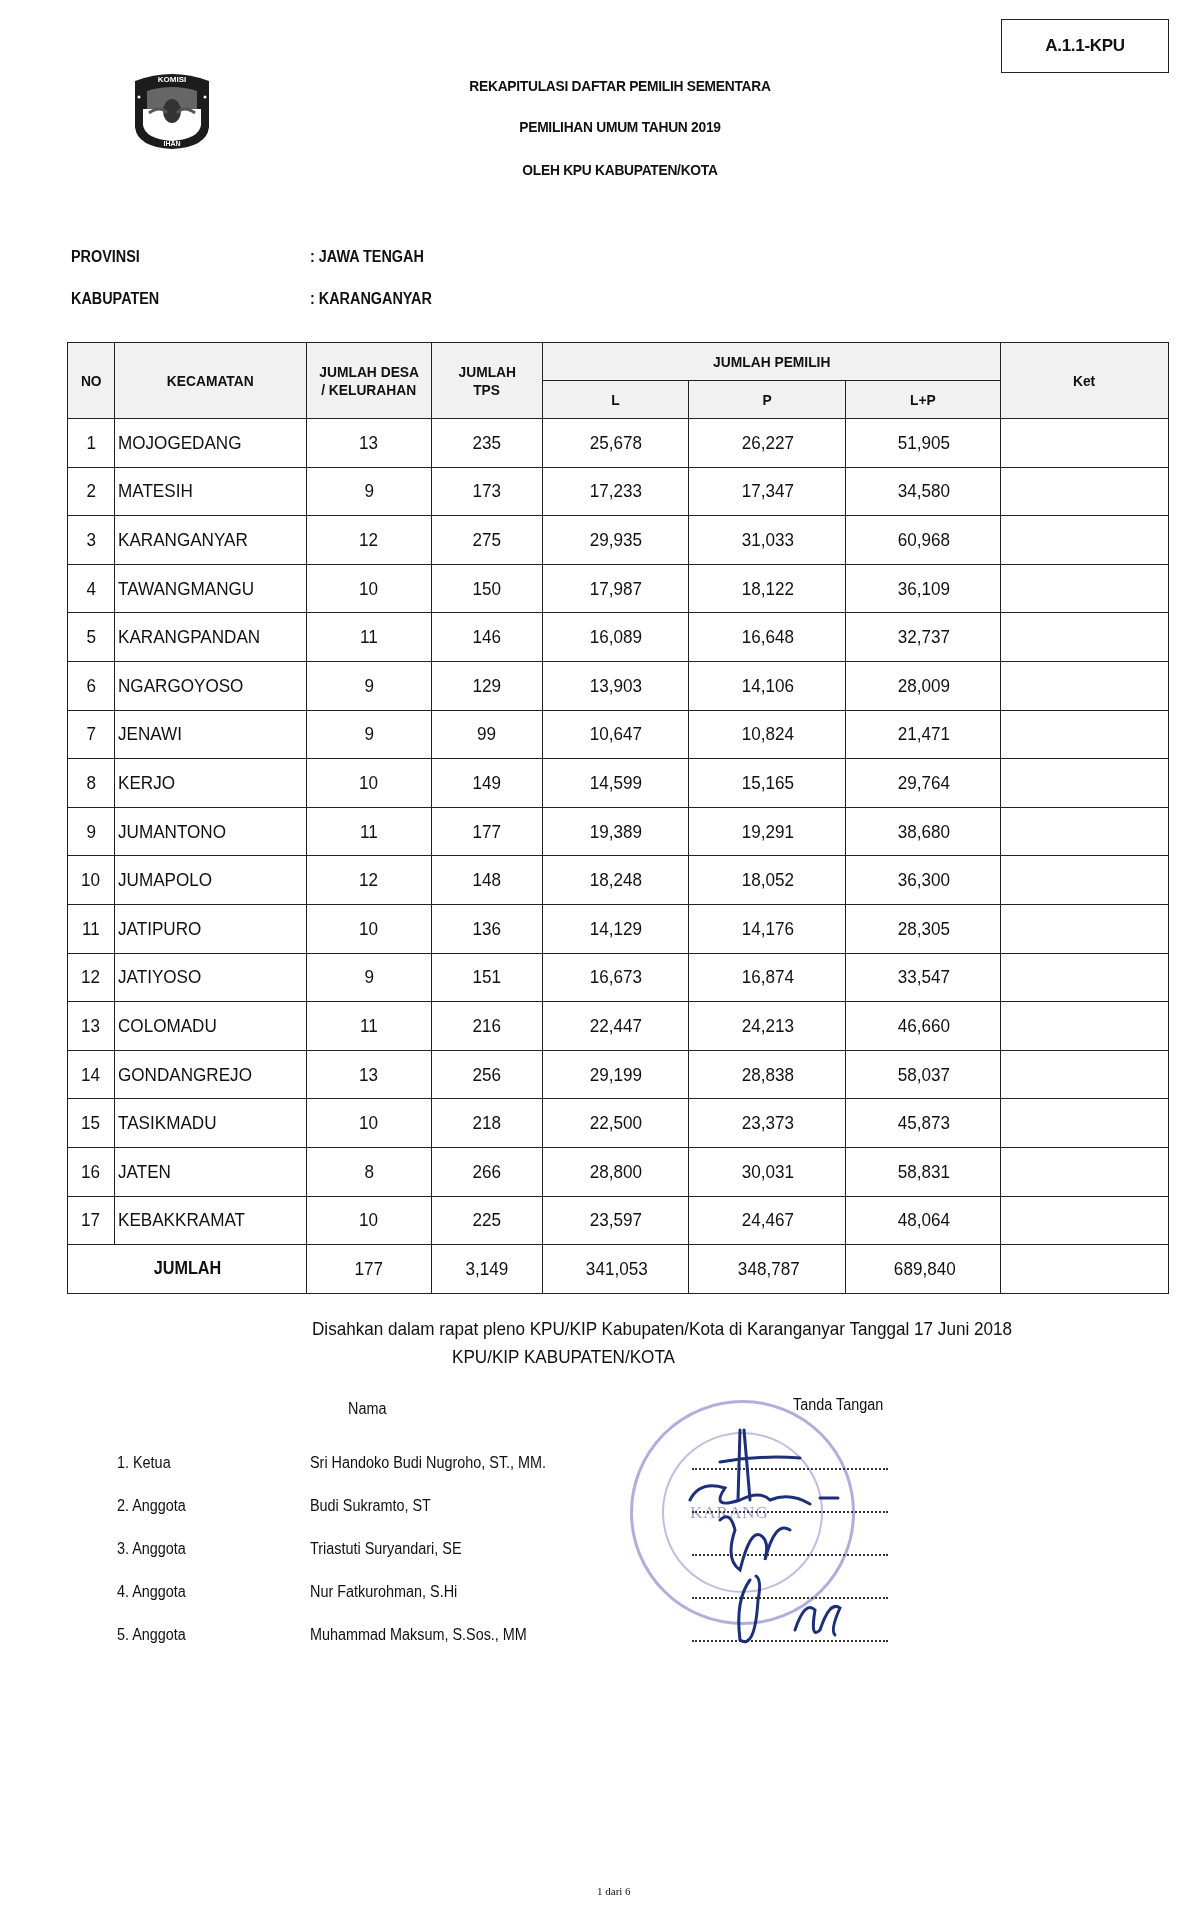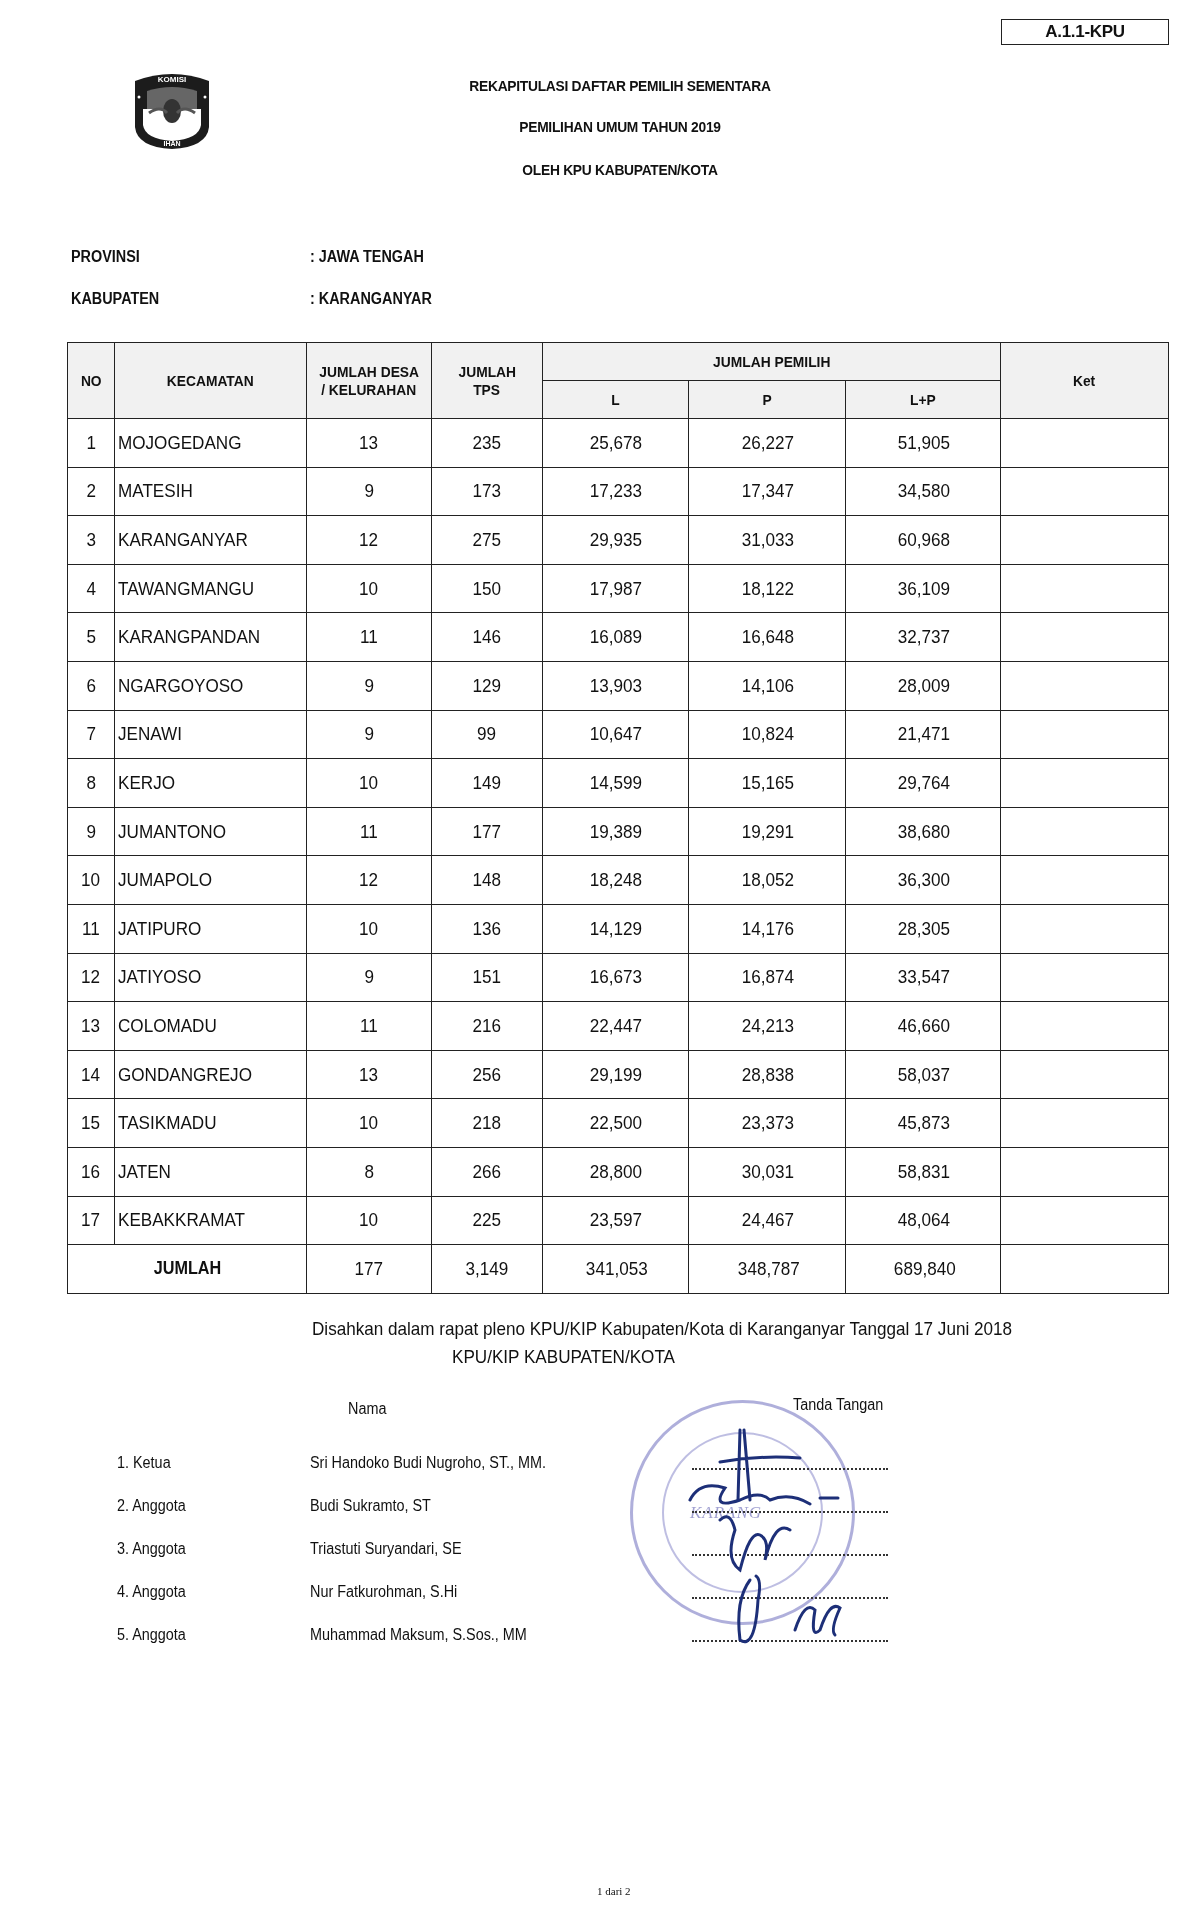--- a/index.html
+++ b/index.html
@@ -1,19 +1,19 @@
 <!DOCTYPE html>
 <html><head>
 <meta charset="utf-8">
 <style>
   html, body { margin:0; padding:0; background:#fff; }
   body { width:1200px; height:1913px; position:relative; overflow:hidden;
          font-family:"Liberation Sans", sans-serif; color:#111; }
   .abs { position:absolute; }
-  .code-box { left:1001px; top:19px; width:168px; height:26px; border:1.5px solid #222;
+  .code-box { left:1001px; top:19px; width:168px; height:54px; border:1.5px solid #222;
               display:flex; align-items:center; justify-content:center;
               font-size:17px; font-weight:bold; letter-spacing:-0.3px; box-sizing:border-box; }
   .logo { left:127px; top:69px; width:90px; height:82px; }
   .title-line { left:330px; width:580px; text-align:center; font-size:15px; font-weight:bold;
                 letter-spacing:-0.3px; transform:scaleX(0.92); }
   .meta-label { left:71px; font-size:16px; font-weight:bold; transform:scaleX(0.9); transform-origin:left; }
   .meta-value { left:310px; font-size:16px; font-weight:bold; transform:scaleX(0.9); transform-origin:left; }
 
   table.recap { position:absolute; left:67px; top:342px; border-collapse:collapse; table-layout:fixed; }
   table.recap td, table.recap th { border:1.4px solid #222; padding:0; box-sizing:border-box; }
@@ -35,21 +35,21 @@
   .approval2 { left:452px; top:1346px; font-size:19px; transform:scaleX(0.9); transform-origin:left; white-space:nowrap; }
   .col-head { font-size:16px; transform:scaleX(0.9); transform-origin:left; white-space:nowrap; }
   .member-role { left:117px; font-size:16px; transform:scaleX(0.9); transform-origin:left; white-space:nowrap; }
   .member-name { left:310px; font-size:16px; transform:scaleX(0.9); transform-origin:left; white-space:nowrap; }
   .dots { left:692px; width:196px; border-bottom:2px dotted #333; height:0; }
   .stamp { left:630px; top:1400px; width:225px; height:225px; border-radius:50%;
            border:3px solid rgba(110,110,190,0.55); box-sizing:border-box; }
   .stamp-inner { left:662px; top:1432px; width:161px; height:161px; border-radius:50%;
                  border:2px solid rgba(110,110,190,0.45); box-sizing:border-box; }
   .stamp-text { left:690px; top:1503px; font-family:"Liberation Serif", serif; font-size:17px;
-                color:rgba(100,100,180,0.6); letter-spacing:1px;font-style:italic; }
+                color:rgba(100,100,180,0.6); letter-spacing:1px; }
   .page-num { left:597px; top:1885px; font-size:11px; font-family:"Liberation Serif", serif; }
 </style>
 </head>
 <body>
 
 <div class="abs code-box">
   <span>A.1.1-KPU</span>
 </div>
 
 <svg class="abs logo" viewBox="0 0 90 82">
@@ -316,13 +316,13 @@
   <g fill="none" stroke="#1d2f78" stroke-width="3" stroke-linecap="round">
     <path d="M60 30 L58 100 M64 30 L70 100 M40 62 Q80 55 120 58"></path>
     <path d="M10 100 Q20 80 45 88 Q30 110 60 100 Q80 90 90 100 Q110 92 130 104"></path>
     <path d="M140 98 L158 98"></path>
     <path d="M40 120 Q50 110 55 130 Q45 160 60 170 Q70 130 80 135 Q90 140 85 160 Q95 120 110 130"></path>
     <path d="M70 180 Q55 200 60 240 Q75 250 78 200 Q82 180 76 176"></path>
     <path d="M115 230 Q125 200 135 210 Q130 240 140 230 Q150 200 160 208 Q150 230 155 235"></path>
   </g>
 </svg>
 
-<div class="abs page-num">1 dari 2</div>
+<div class="abs page-num">1 dari 6</div>
 
 </body></html>

